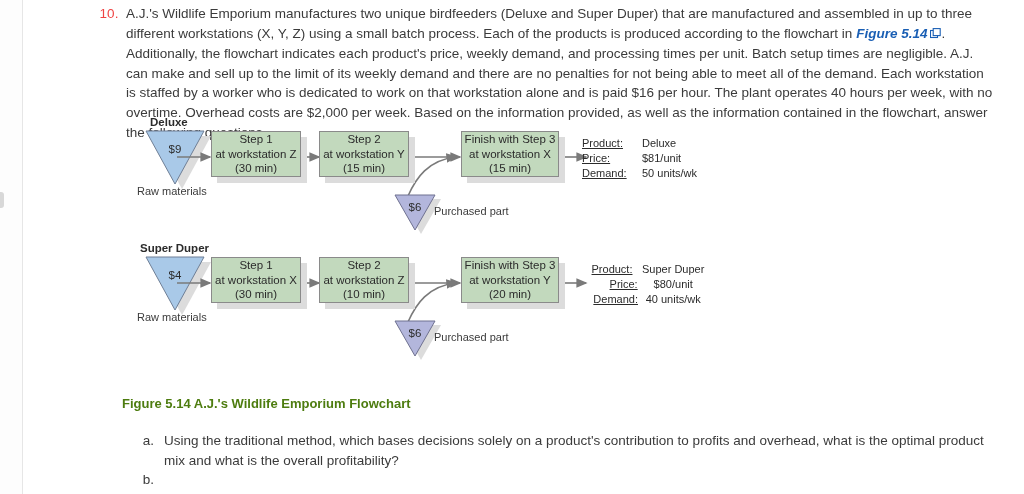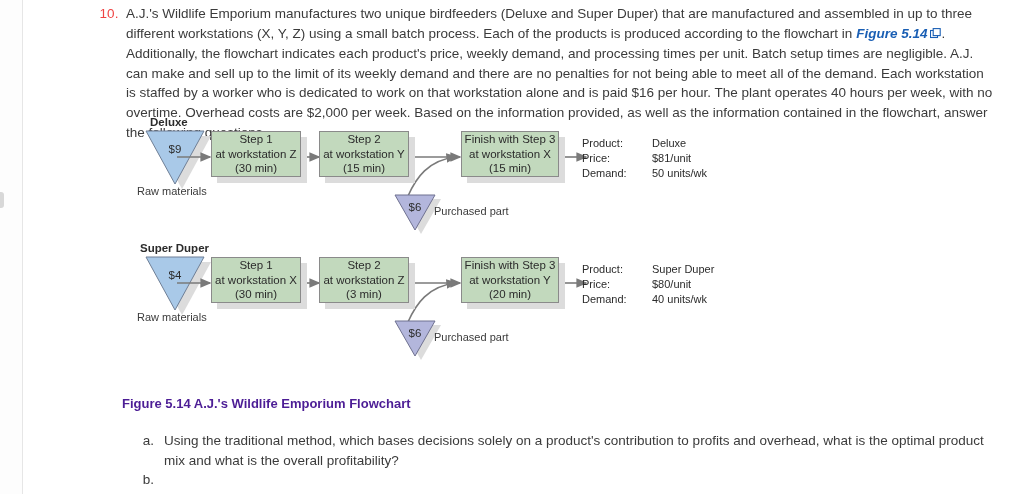--- a/index.html
+++ b/index.html
@@ -129,30 +129,30 @@
     background: #dcdcdc;
   }
 
   .spec {
     position: absolute;
     font-size: 11px;
     line-height: 15px;
     color: #2b2b2b;
     white-space: nowrap;
   }
-  .spec .k { display: inline-block; width: 70px; }
+  .spec .k { display: inline-block; width: 60px; text-decoration: underline; }
 
   
   .caption {
     position: absolute;
     left: 122px;
     top: 396px;
     font-size: 13px;
     font-weight: bold;
-    color: #4c1d95;
+    color: #4d7c0f;
   }
 
   
   .subqs {
     position: absolute;
     left: 140px;
     top: 431px;
     width: 860px;
   }
   .subq {
@@ -268,34 +268,34 @@
   <div class="pbox" style="left:197px; top:257px; width:90px; height:46px;">
     <span>Step 1</span>
     <span>at workstation X</span>
     <span>(30 min)</span>
   </div>
 
   <div class="boxshadow" style="left:311px; top:263px; width:90px; height:46px;"></div>
   <div class="pbox" style="left:305px; top:257px; width:90px; height:46px;">
     <span>Step 2</span>
     <span>at workstation Z</span>
-    <span>(3 min)</span>
+    <span>(10 min)</span>
   </div>
 
   <div class="boxshadow" style="left:453px; top:263px; width:98px; height:46px;"></div>
   <div class="pbox" style="left:447px; top:257px; width:98px; height:46px;">
     <span>Finish with Step 3</span>
     <span>at workstation Y</span>
     <span>(20 min)</span>
   </div>
 
   <div class="tri-value" style="left:381px; top:327px; width:40px;">$6</div>
   <div class="purch-label" style="left:420px; top:331px;">Purchased part</div>
 
-  <div class="spec" style="left:568px; top:262px;">
+  <div class="spec" style="left:568px; top:262px;text-align:center;">
     <div><span class="k">Product:</span><span>Super Duper</span></div>
     <div><span class="k">Price:</span><span>$80/unit</span></div>
     <div><span class="k">Demand:</span><span>40 units/wk</span></div>
   </div>
 </div>
 
 <div class="caption">Figure 5.14 A.J.'s Wildlife Emporium Flowchart</div>
 
 <div class="subqs">
   <div class="subq">

